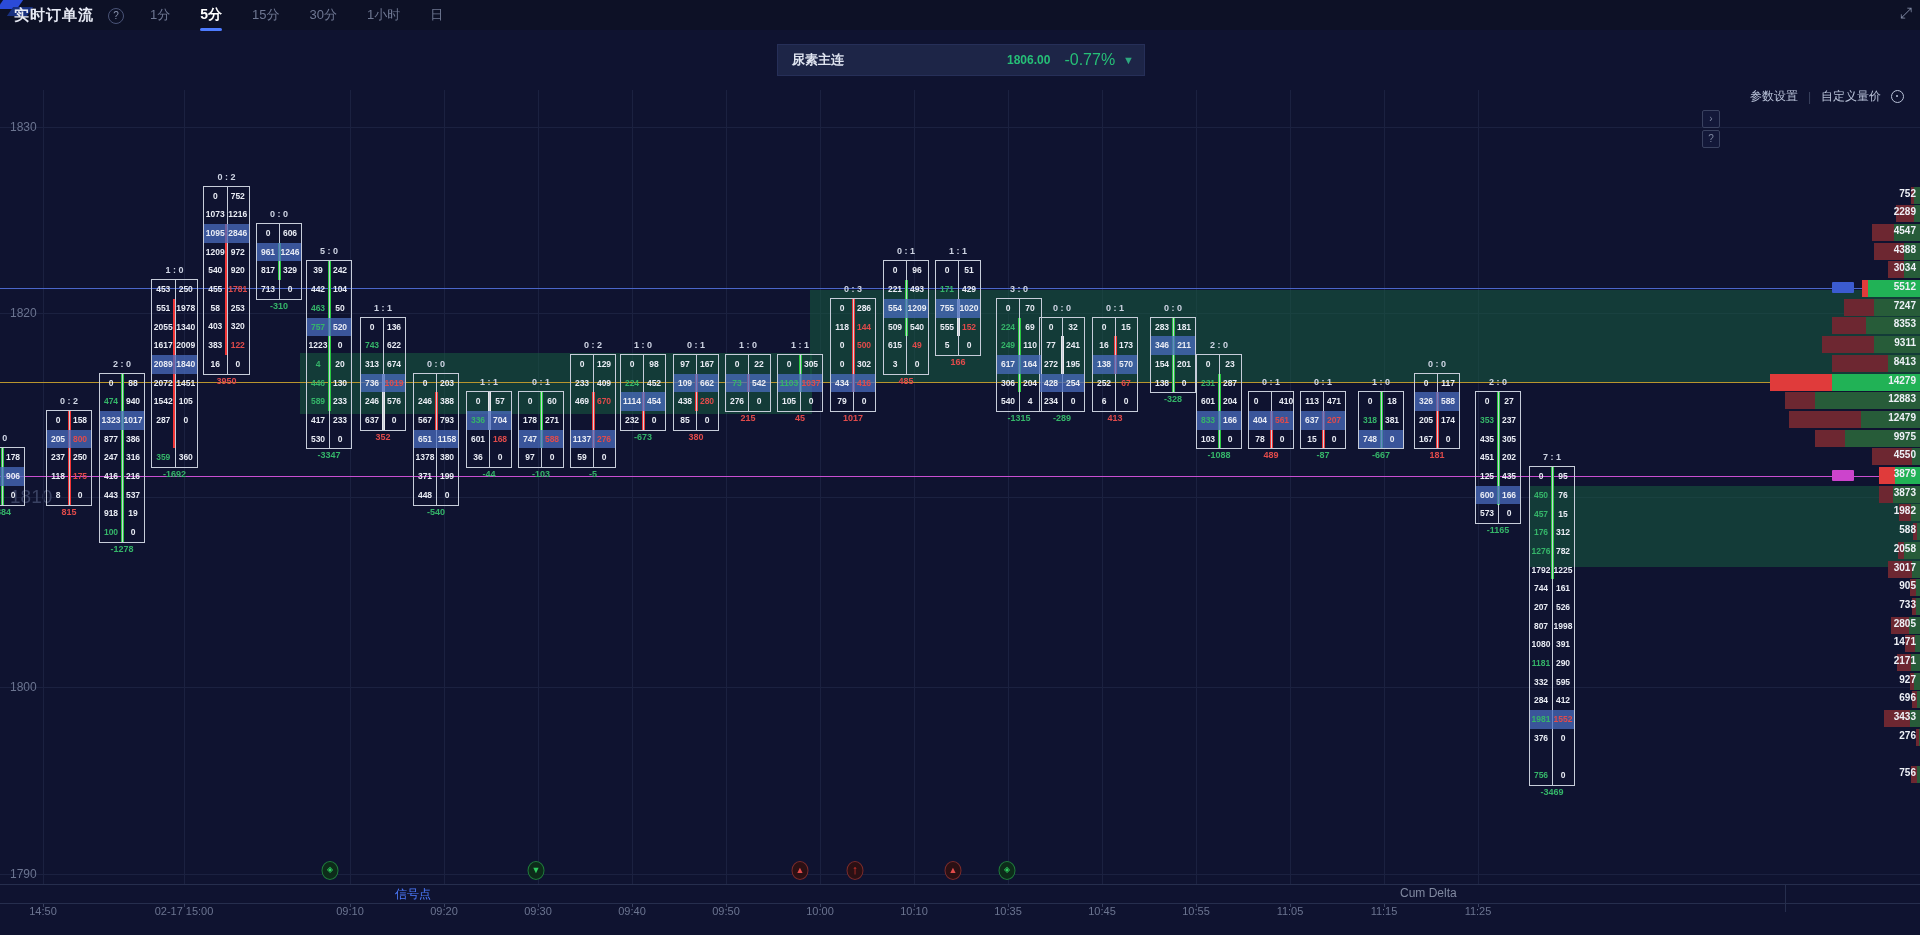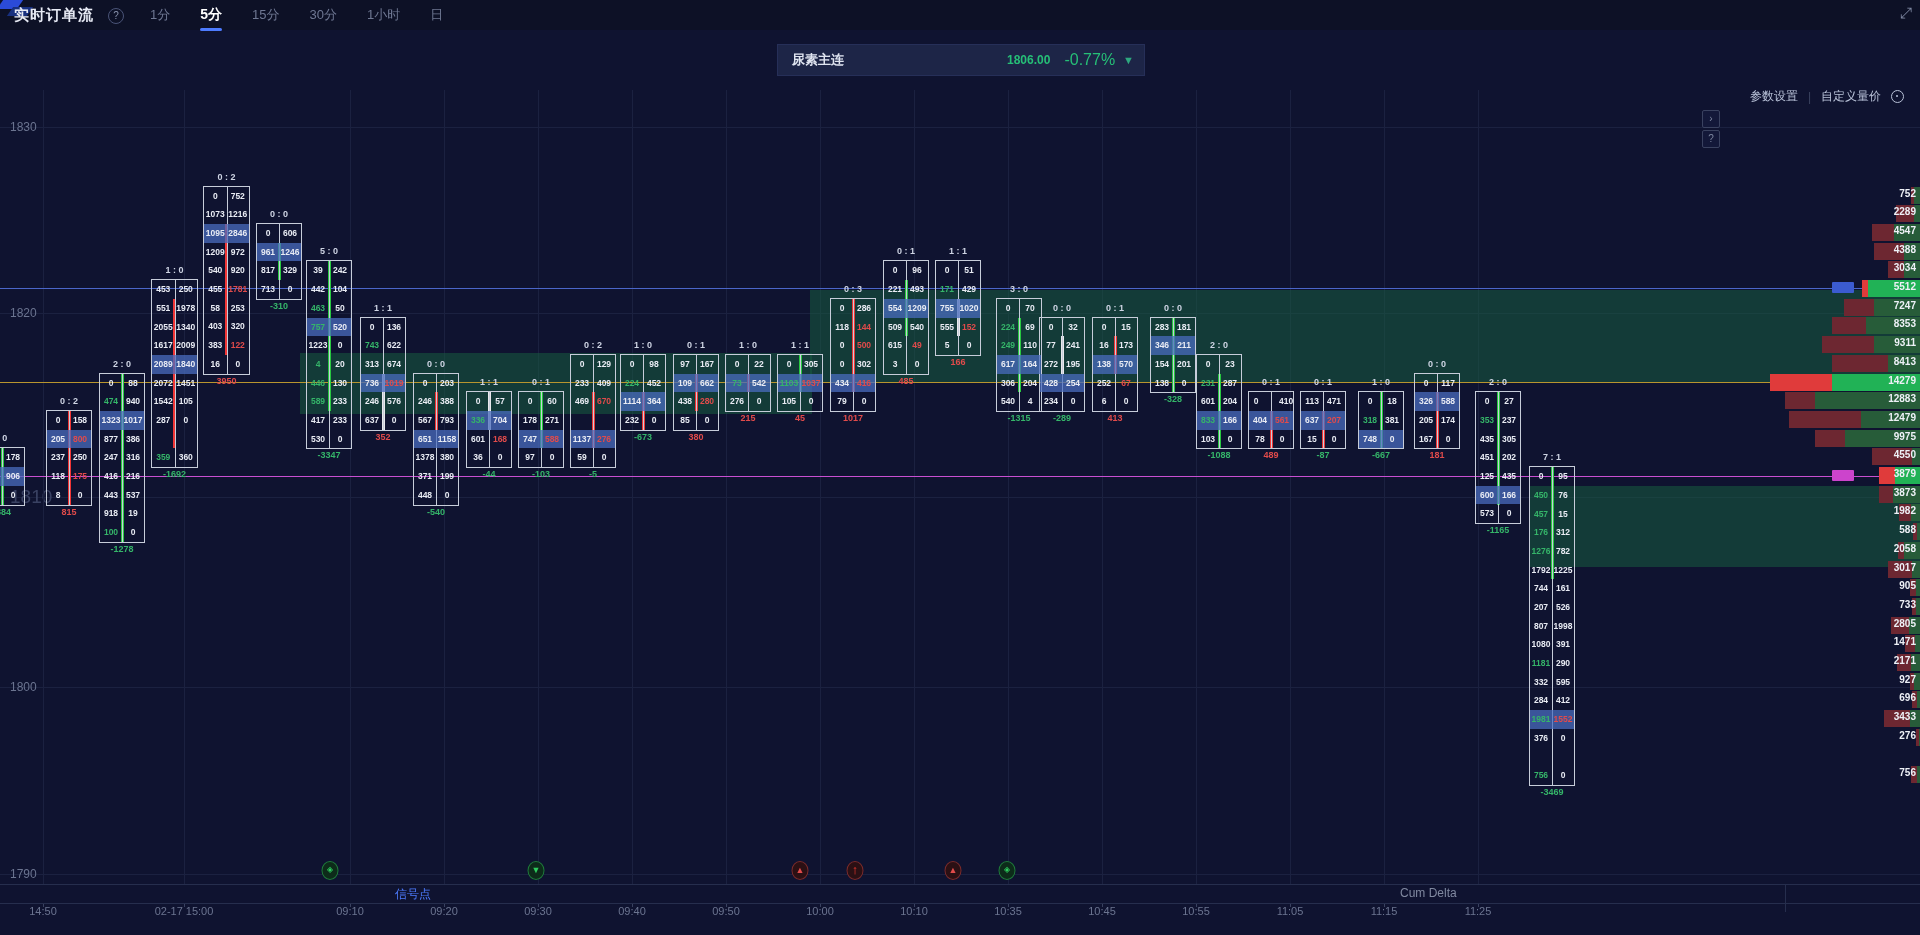--- a/index.html
+++ b/index.html
@@ -677,21 +677,21 @@
         <div class="crow" style="height: 18.7px;">
           <span class="ccell" style="line-height: 18.7px;">0</span>
           <span class="ccell" style="line-height: 18.7px;">98</span>
         </div>
         <div class="crow" style="height: 18.7px;">
           <span class="ccell txt-g" style="line-height: 18.7px;">224</span>
           <span class="ccell" style="line-height: 18.7px;">452</span>
         </div>
         <div class="crow" style="height: 18.7px;">
           <span class="ccell hl" style="line-height: 18.7px;">1114</span>
-          <span class="ccell hl" style="line-height: 18.7px;">364</span>
+          <span class="ccell hl" style="line-height: 18.7px;">454</span>
         </div>
         <div class="crow" style="height: 18.7px;">
           <span class="ccell" style="line-height: 18.7px;">232</span>
           <span class="ccell" style="line-height: 18.7px;">0</span>
         </div>
       </div>
       <div class="ftr" style="top: 77.8px; color: rgb(53, 181, 105);">-673</div>
     </div>
     <div class="candle" style="left: 673px; top: 353.95px; width: 46px;">
       <div class="hdr">0 : 1</div>

